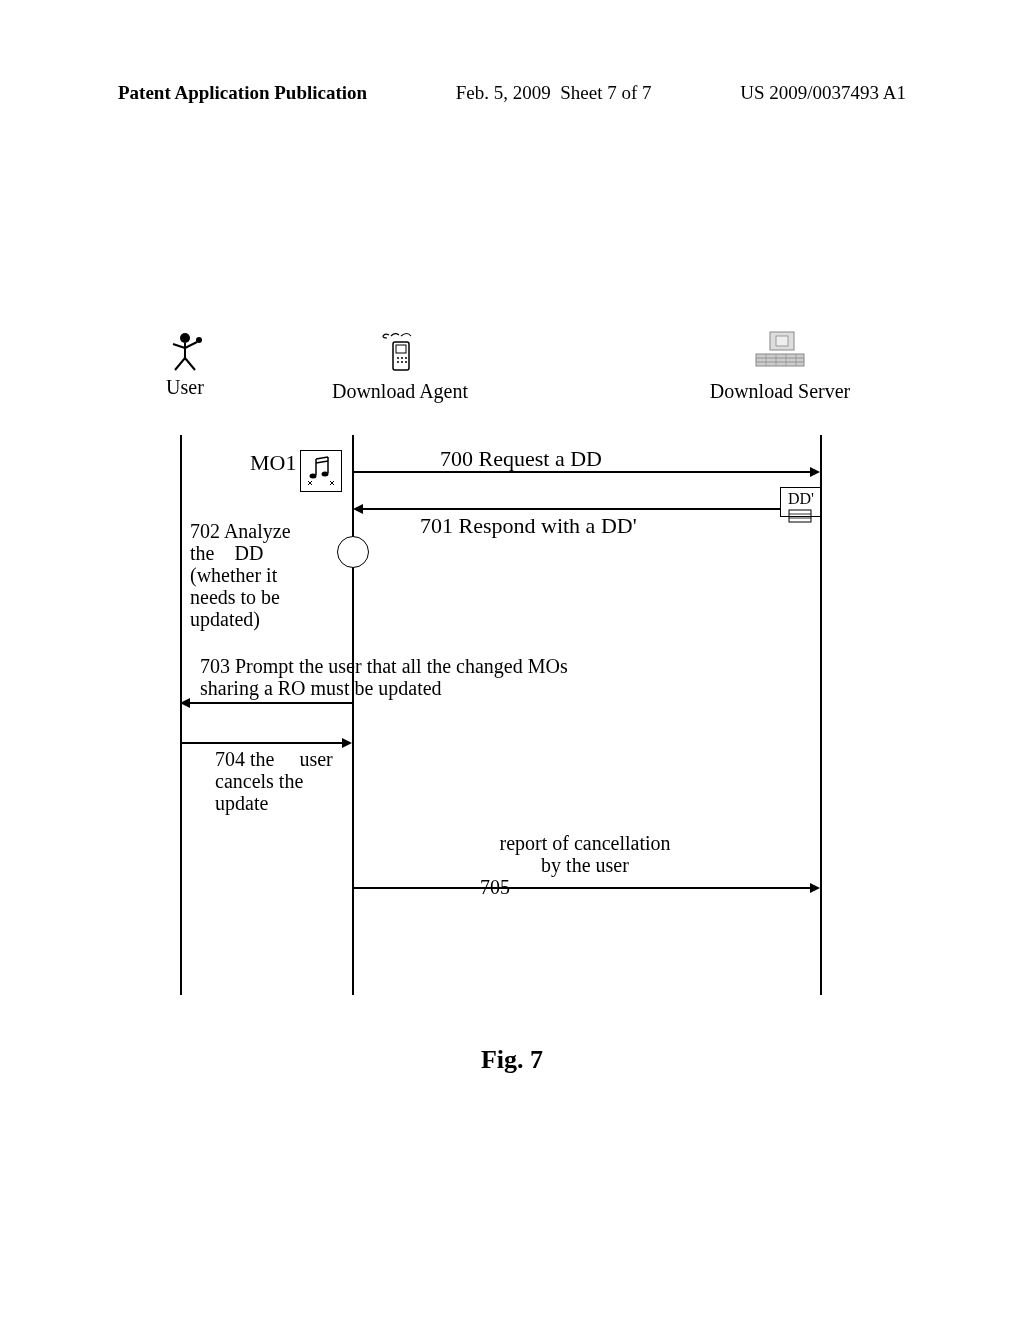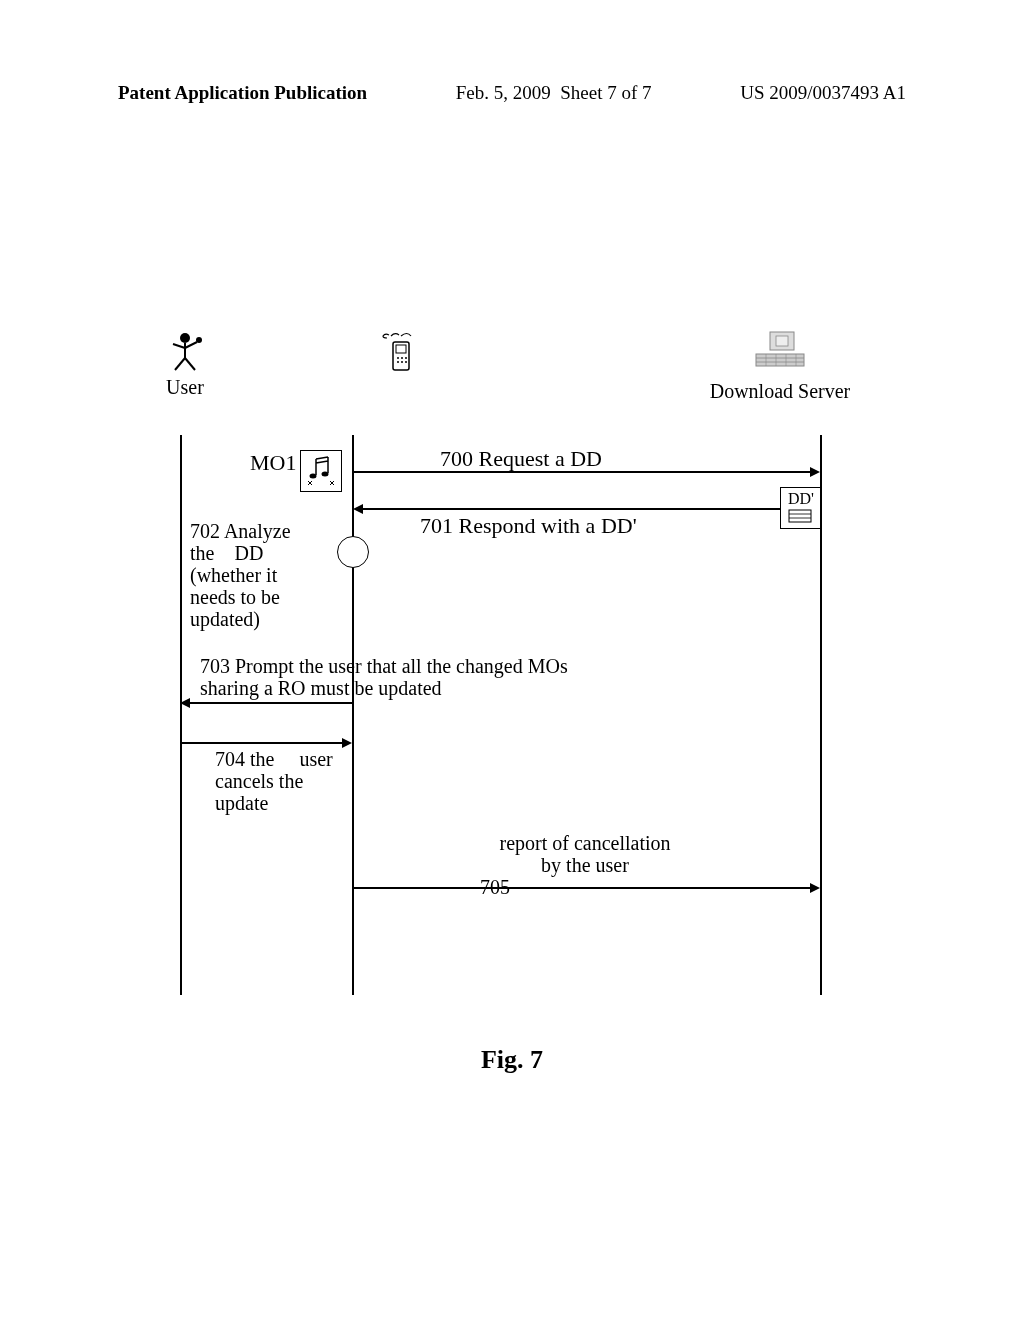--- a/index.html
+++ b/index.html
@@ -68,21 +68,21 @@
       left: 110px;
       top: 120px;
       font-size: 22px;
     }
 
     .dd-box {
       position: absolute;
       left: 640px;
       top: 157px;
       width: 42px;
-      height: 42px;
+      height: 30px;
       border: 1.5px solid black;
       text-align: center;
       font-size: 16px;
       padding-top: 2px;
     }
 
     .arrow-line {
       position: absolute;
       height: 1.5px;
       background: black;
@@ -201,20 +201,21 @@
         <rect x="16" y="12" width="16" height="28" rx="2" fill="none" stroke="black" stroke-width="1.5"></rect>
         <rect x="19" y="15" width="10" height="8" fill="none" stroke="black" stroke-width="1"></rect>
         <circle cx="21" cy="28" r="1" fill="black"></circle>
         <circle cx="25" cy="28" r="1" fill="black"></circle>
         <circle cx="29" cy="28" r="1" fill="black"></circle>
         <circle cx="21" cy="32" r="1" fill="black"></circle>
         <circle cx="25" cy="32" r="1" fill="black"></circle>
         <circle cx="29" cy="32" r="1" fill="black"></circle>
       </svg>
     </span>
+    <div class="actor-label">Download Agent</div>
   </div>
 
   <div class="actor server-actor">
     <span class="icon-server">
       <svg width="56" height="46" viewBox="0 0 56 46">
         <rect x="18" y="2" width="24" height="18" fill="#ddd" stroke="#888" stroke-width="1"></rect>
         <rect x="24" y="6" width="12" height="10" fill="#eee" stroke="#888" stroke-width="0.8"></rect>
         <rect x="4" y="24" width="48" height="12" fill="#ccc" stroke="#888" stroke-width="1"></rect>
         <line x1="4" y1="28" x2="52" y2="28" stroke="#888" stroke-width="0.8"></line>
         <line x1="4" y1="32" x2="52" y2="32" stroke="#888" stroke-width="0.8"></line>

